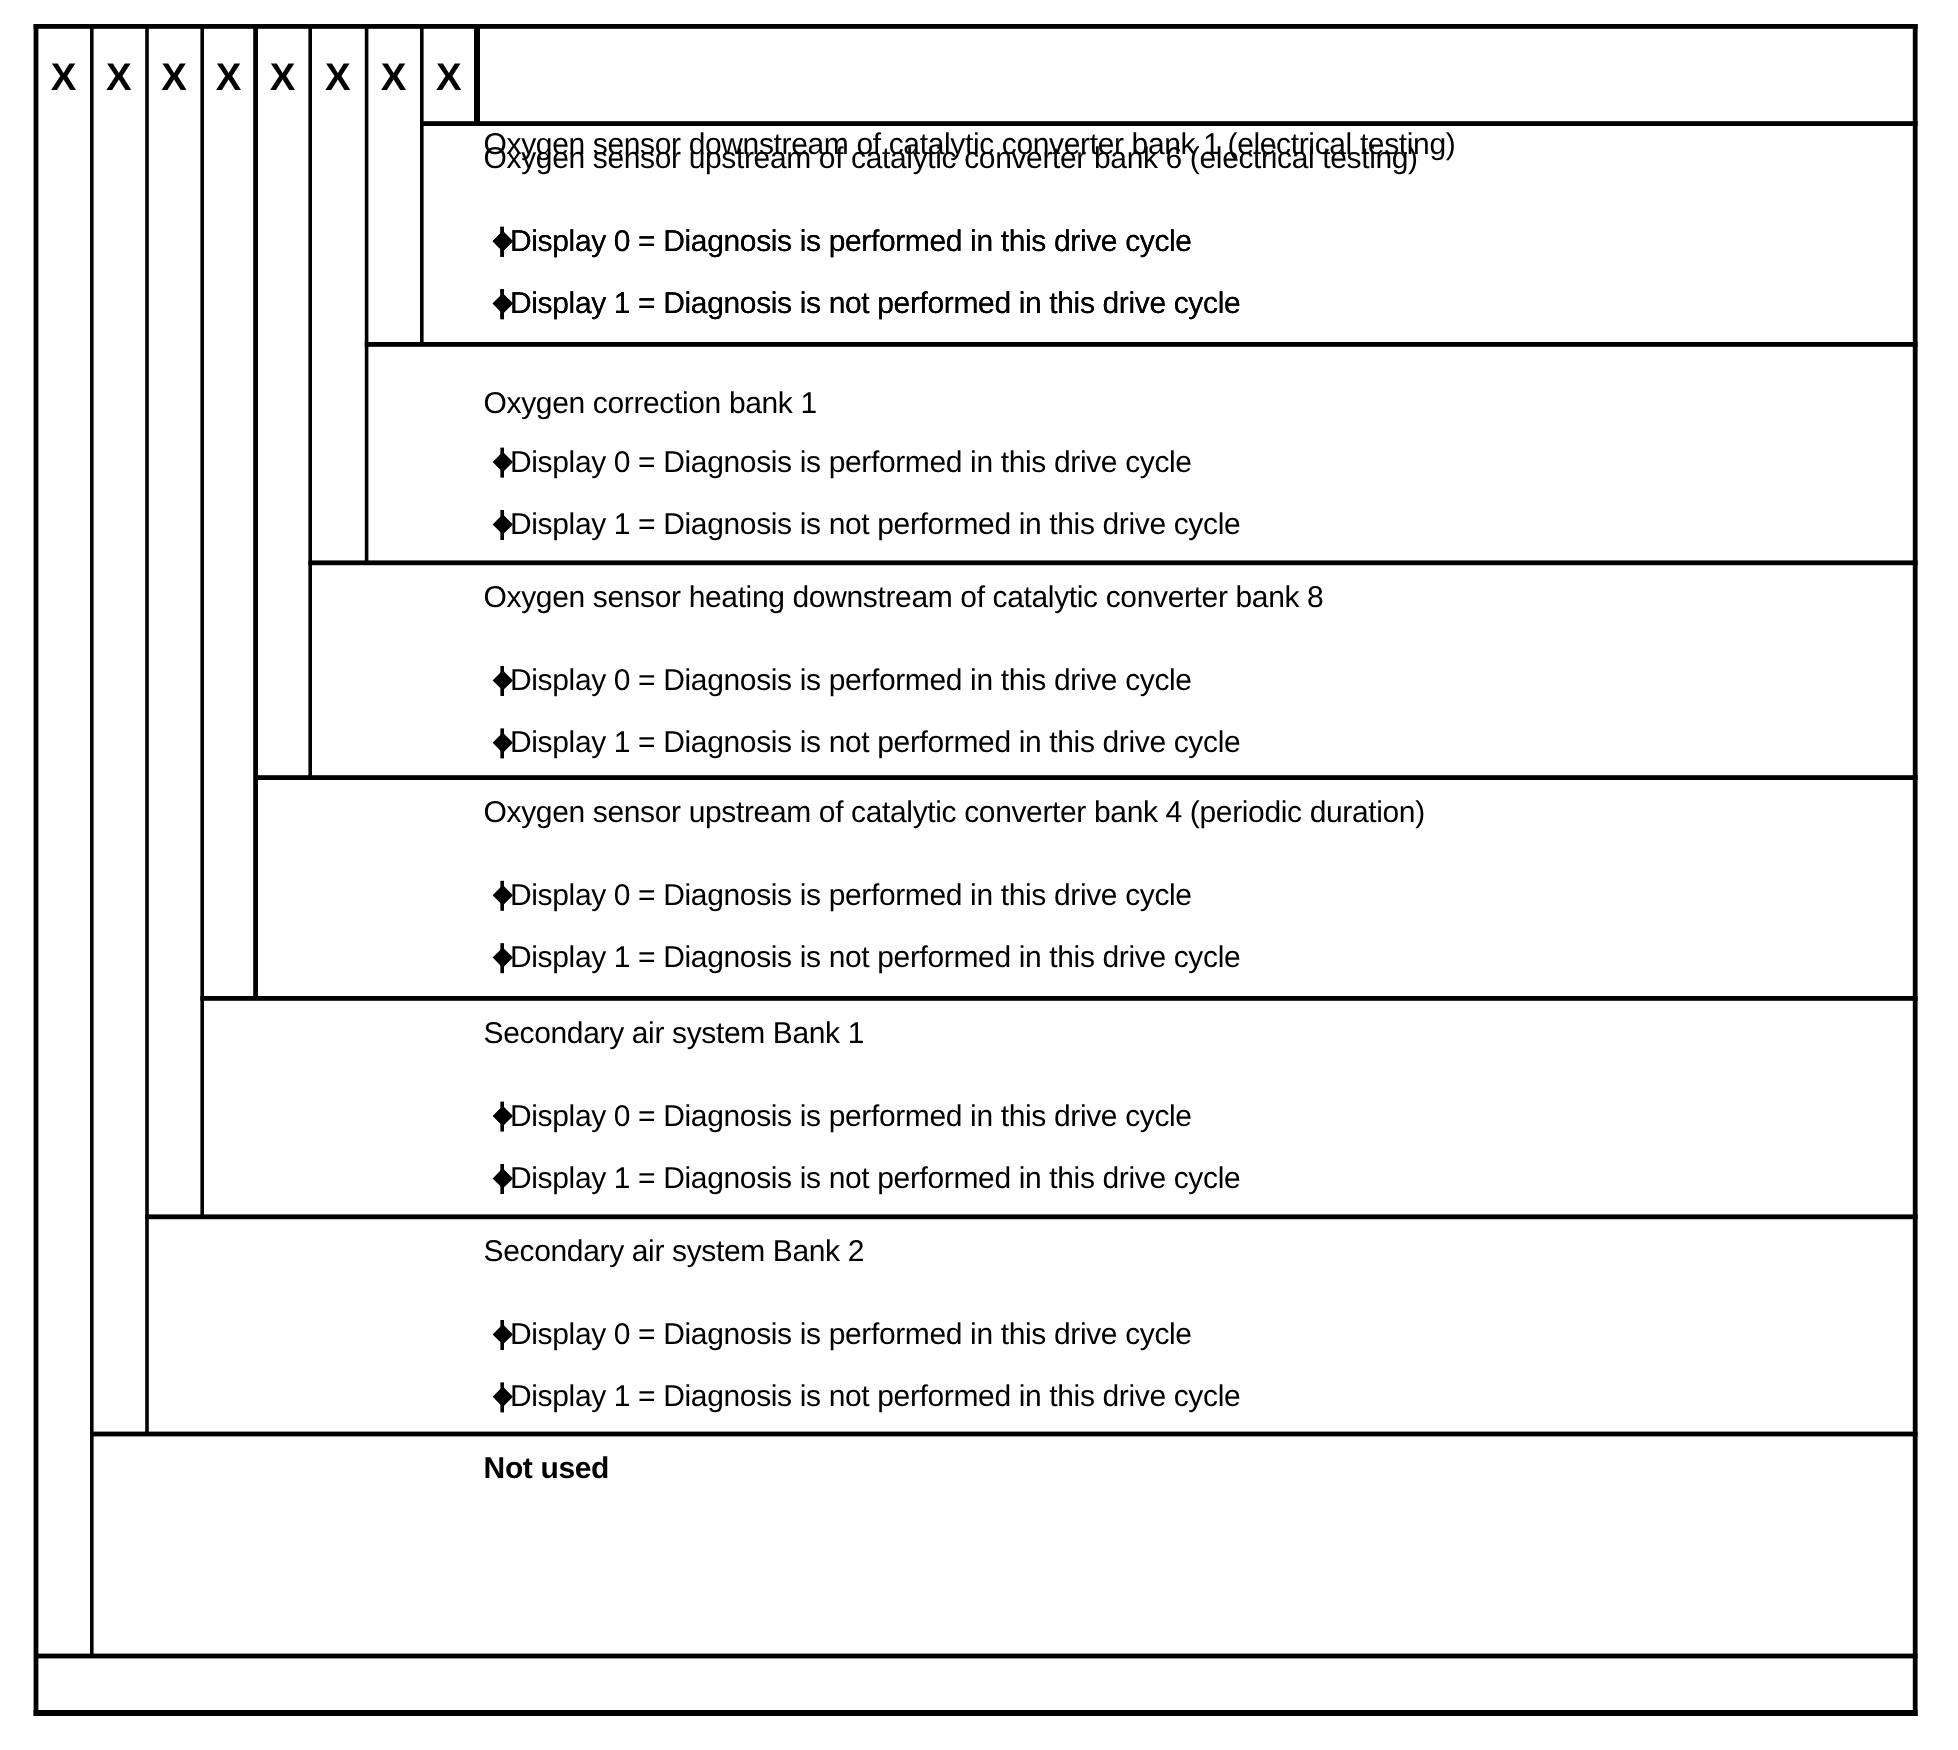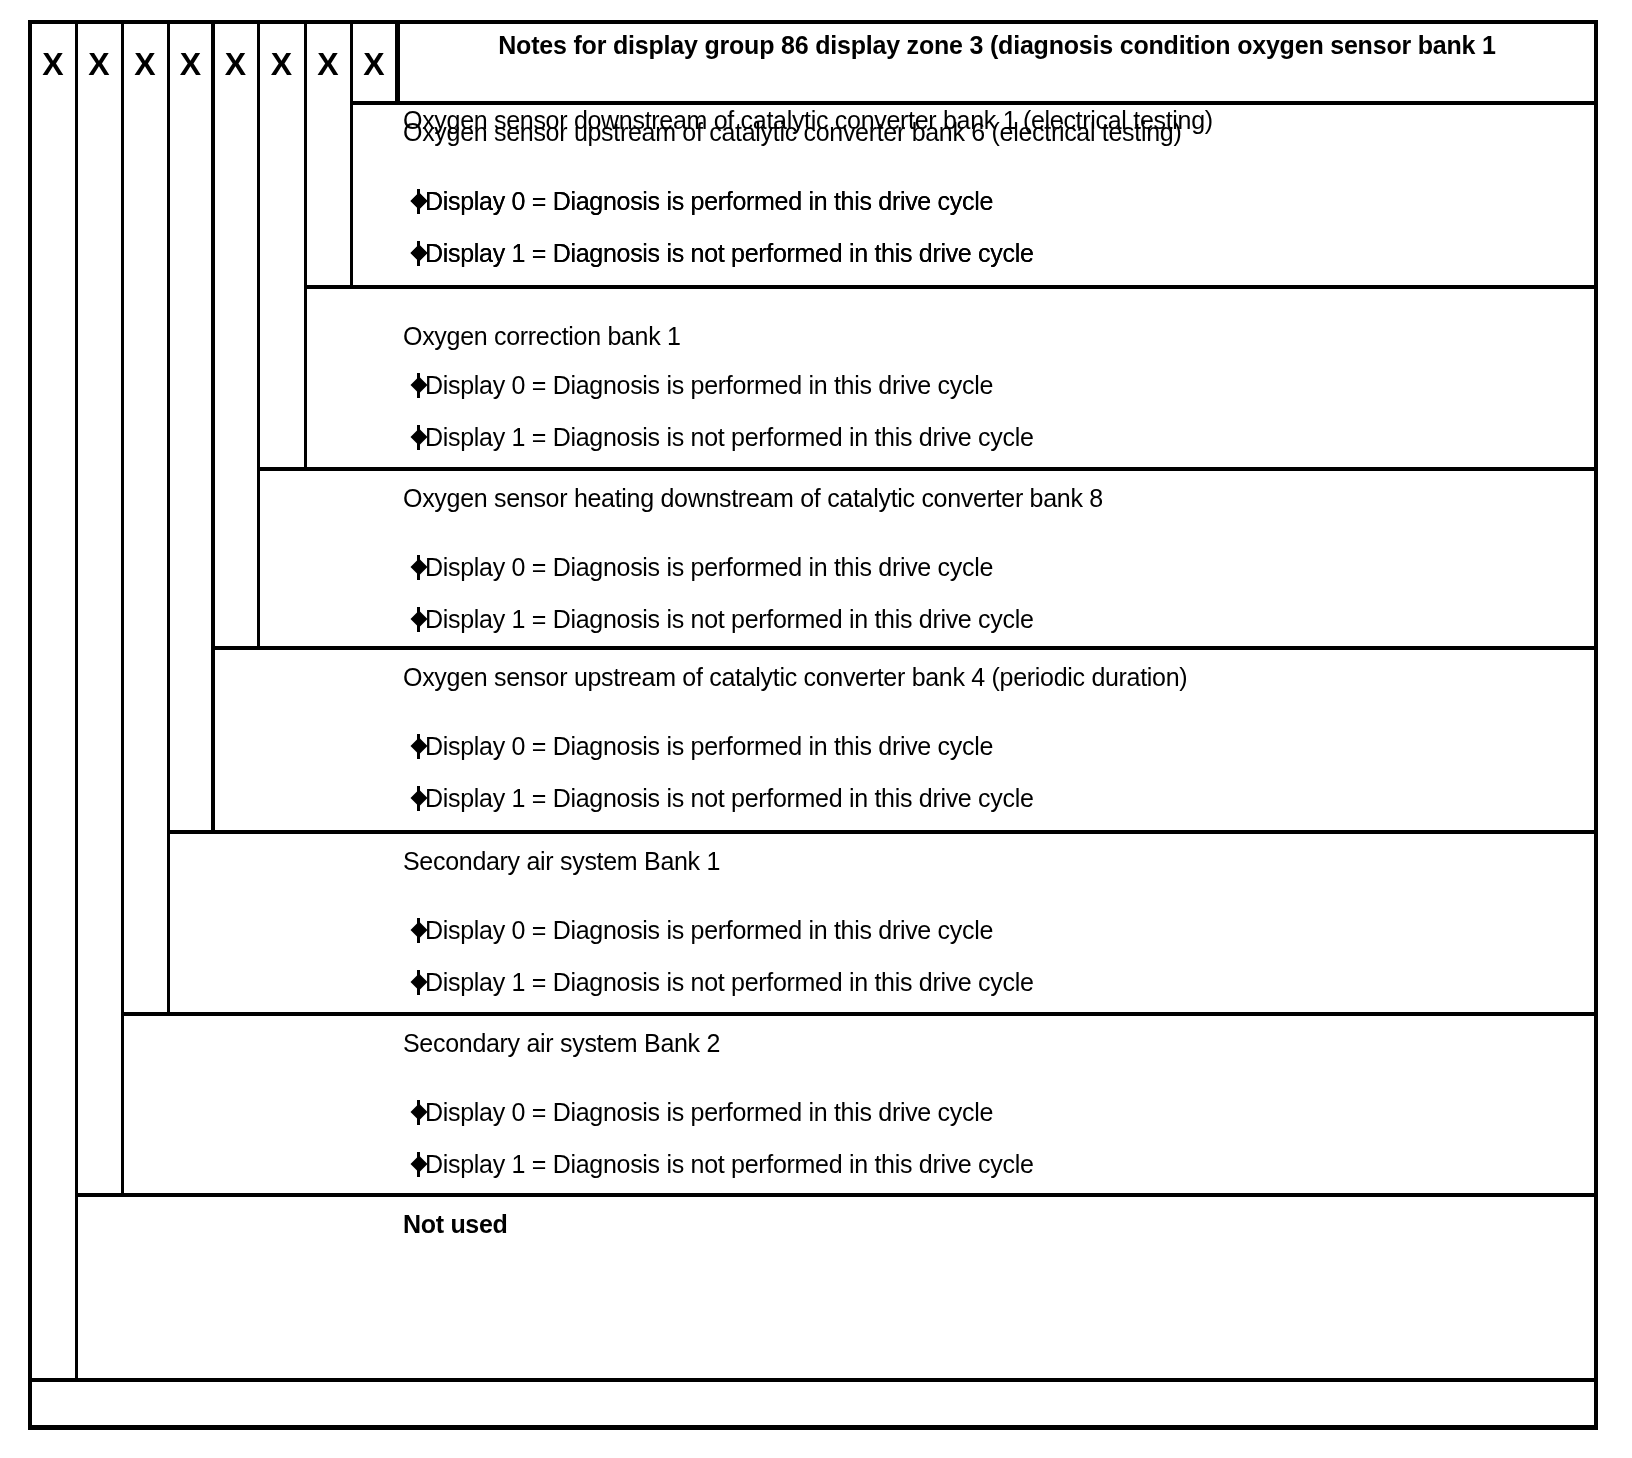--- a/index.html
+++ b/index.html
@@ -123,21 +123,20 @@
         <span class="bit-x">X</span>
       </div>
       <div class="bit-cell" style="left: 305px; width: 46px;">
         <span class="bit-x">X</span>
       </div>
       <div class="bit-cell" style="left: 351px; width: 46px;">
         <span class="bit-x">X</span>
       </div>
     </div>
   <div class="title-box">
-    <div>Notes for display group 86 display zone 3 (diagnosis condition oxygen sensor bank 1</div>
   </div>
   <div id="sections">
       <div class="section-label" style="top: 118px;">Oxygen sensor upstream of catalytic converter bank 6 (electrical testing)</div>
       <div class="bullet-row" style="top: 187px;">
         <span class="diamond"></span>
         <span>Display 0 = Diagnosis is performed in this drive cycle</span>
       </div>
       <div class="bullet-row" style="top: 239px;">
         <span class="diamond"></span>
         <span>Display 1 = Diagnosis is not performed in this drive cycle</span>

